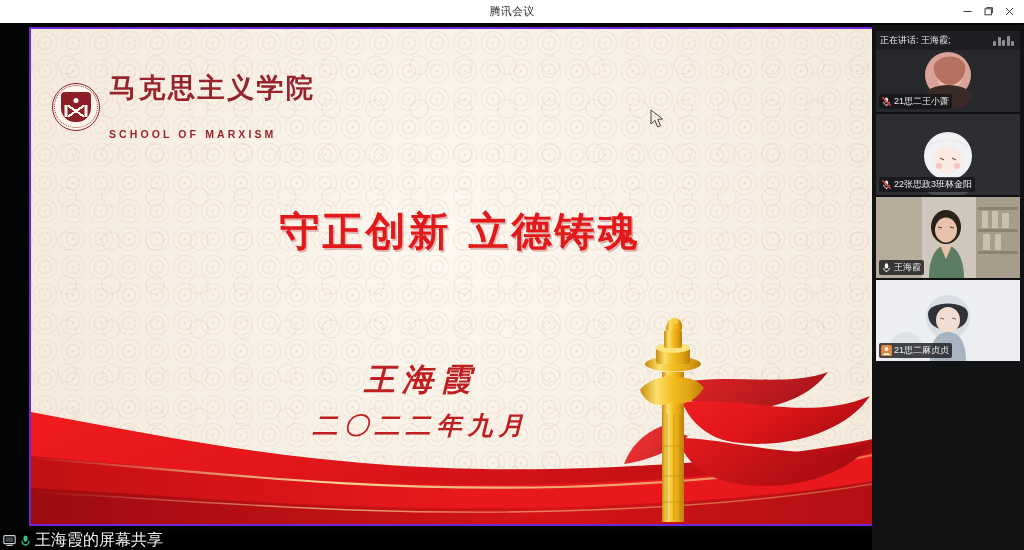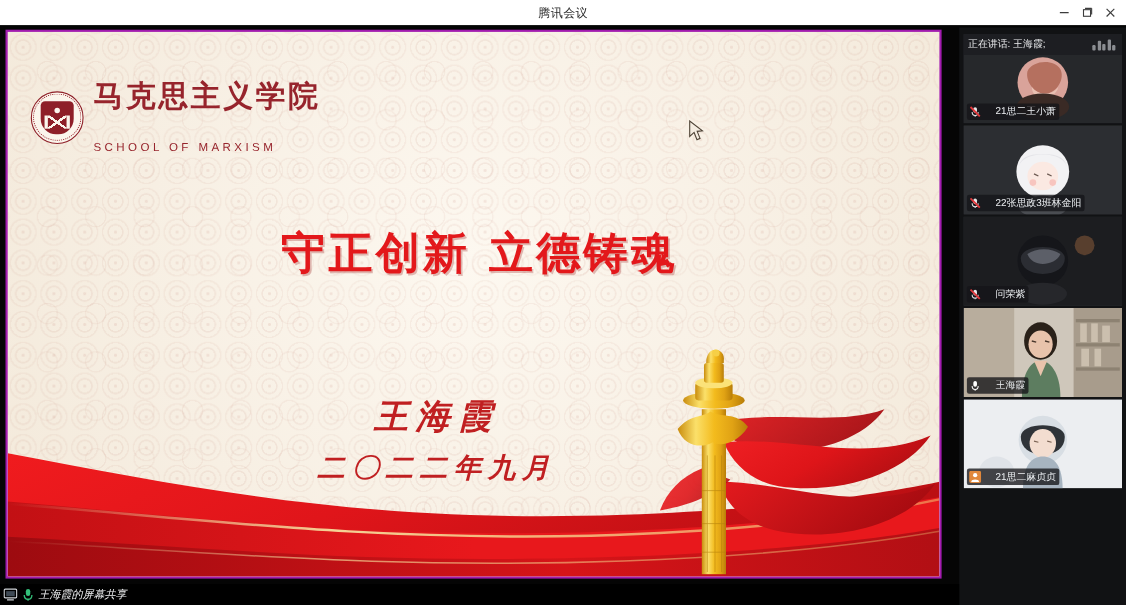--- a/index.html
+++ b/index.html
@@ -41,23 +41,23 @@
 
   
   #window-body {
     position: absolute; left: 0; top: 23px;
     width: 1024px; height: 527px;
     background: #050505;
   }
 
   
   #share-stage {
-    position: absolute; left: 5px; top: 4px;
+    position: absolute; left: 29px; top: 4px;
     width: 851px; height: 499px;
-    background: #a21caf;
+    background: #6d28d9;
     overflow: hidden;
   }
   #slide {
     position: absolute; left: 2px; top: 2px;
     width: 847px; height: 495px;
     overflow: hidden;
     background:
       radial-gradient(circle at 50% 42%, #fdf8f0 0%, #f7efe3 58%, #f3e9da 100%);
   }
   
@@ -127,21 +127,21 @@
   }
   #logo-text { display: flex; flex-direction: column; gap: 1px; }
   #logo-cn {
     font-family: "DejaVu Serif", "Liberation Serif", serif;
     font-size: 27px; font-weight: 700;
     color: #97242c; letter-spacing: 2.5px;
     line-height: 1.06;
     white-space: nowrap;
   }
   #logo-en {
-    font-size: 10.5px; font-weight: 400;
+    font-size: 10.5px; font-weight: 700;
     color: #97242c; letter-spacing: 3.1px;
     white-space: nowrap;
     margin-top: 24px;
   }
 
   
   #slide-headline {
     position: absolute; left: 0; top: 168px;
     width: 847px;
     text-align: center;
@@ -241,44 +241,43 @@
     display: block; width: 3px;
     background: #8b8d92; border-radius: 1px;
   }
 
   .name-chip {
     position: absolute; left: 3px; bottom: 3px;
     max-width: 124px;
     height: 15px;
     background: rgba(20,21,24,0.78);
     border-radius: 2px;
-    display: flex; align-items: center; gap: 13px;
+    display: flex; align-items: center; gap: 2px;
     padding: 0 3px 0 2px;
     z-index: 5;
     text-align: right;
   }
   .name-chip .chip-label {
     font-size: 9px; color: #eceff2;
     white-space: nowrap; overflow: hidden;
     line-height: 1;
   }
   .mic-ico { width: 11px; height: 11px; flex: 0 0 11px; }
 
   
   #status-bar {
     position: absolute; left: 0; bottom: 0;
     width: 872px; height: 19px;
     background: #000;
     display: flex; align-items: center;
     padding-left: 3px; gap: 3px;
   }
   #status-text {
-    font-size: 10px; color: #f0f1f3;
+    font-size: 16px; color: #f0f1f3;
     white-space: nowrap;
-    font-style: italic;
   }
   .status-ico { width: 13px; height: 13px; flex: 0 0 13px; }
 </style>
 </head>
 <body>
 
 <div id="app-window">
 
   <div id="title-bar">
     <div id="window-title">腾讯会议</div>
@@ -463,39 +462,20 @@
           <svg class="mic-ico" viewBox="0 0 12 12">
             <rect x="4.2" y="1.6" width="3.6" height="5.6" rx="1.8" fill="#e8e8ea"></rect>
             <path d="M3,6.4 C3,8.6 4.4,9.8 6,9.8 C7.6,9.8 9,8.6 9,6.4" fill="none" stroke="#e8e8ea" stroke-width="1"></path>
             <line x1="6" y1="9.8" x2="6" y2="11" stroke="#e8e8ea" stroke-width="1"></line>
             <line x1="1.4" y1="1.4" x2="10.6" y2="10.6" stroke="#e2383c" stroke-width="1.8"></line>
           </svg>
           <span class="chip-label">22张思政3班林金阳</span>
         </div>
       </div>
 
-      <div class="tile">
-        <svg class="tile-video" viewBox="0 0 144 81" preserveAspectRatio="none">
-          <rect width="144" height="81" fill="#1c1d20"></rect>
-          <circle cx="72" cy="40" r="23" fill="#15161a"></circle>
-          <path d="M52,38 C52,24 92,24 92,38 C92,46 84,52 72,52 C60,52 52,46 52,38 Z" fill="#2b2d33"></path>
-          <path d="M58,34 C66,28 80,28 88,34 C86,40 78,43 72,43 C66,43 60,40 58,34 Z" fill="#5c5f68"></path>
-          <ellipse cx="72" cy="70" rx="22" ry="10" fill="#26272b"></ellipse>
-          <circle cx="110" cy="26" r="9" fill="#8b5b3a" opacity="0.55"></circle>
-        </svg>
-        <div class="name-chip">
-          <svg class="mic-ico" viewBox="0 0 12 12">
-            <rect x="4.2" y="1.6" width="3.6" height="5.6" rx="1.8" fill="#e8e8ea"></rect>
-            <path d="M3,6.4 C3,8.6 4.4,9.8 6,9.8 C7.6,9.8 9,8.6 9,6.4" fill="none" stroke="#e8e8ea" stroke-width="1"></path>
-            <line x1="6" y1="9.8" x2="6" y2="11" stroke="#e8e8ea" stroke-width="1"></line>
-            <line x1="1.4" y1="1.4" x2="10.6" y2="10.6" stroke="#e2383c" stroke-width="1.8"></line>
-          </svg>
-          <span class="chip-label">问荣紫</span>
-        </div>
-      </div>
 
       <div class="tile active">
         <svg class="tile-video" viewBox="0 0 144 81" preserveAspectRatio="none">
           <rect width="144" height="81" fill="#cfc7bb"></rect>
           <rect x="0" y="0" width="46" height="81" fill="#b8ad9d"></rect>
           <rect x="100" y="0" width="44" height="81" fill="#a89c8c"></rect>
           <g fill="#8d8272">
             <rect x="102" y="10" width="40" height="3"></rect>
             <rect x="102" y="32" width="40" height="3"></rect>
             <rect x="102" y="54" width="40" height="3"></rect>

